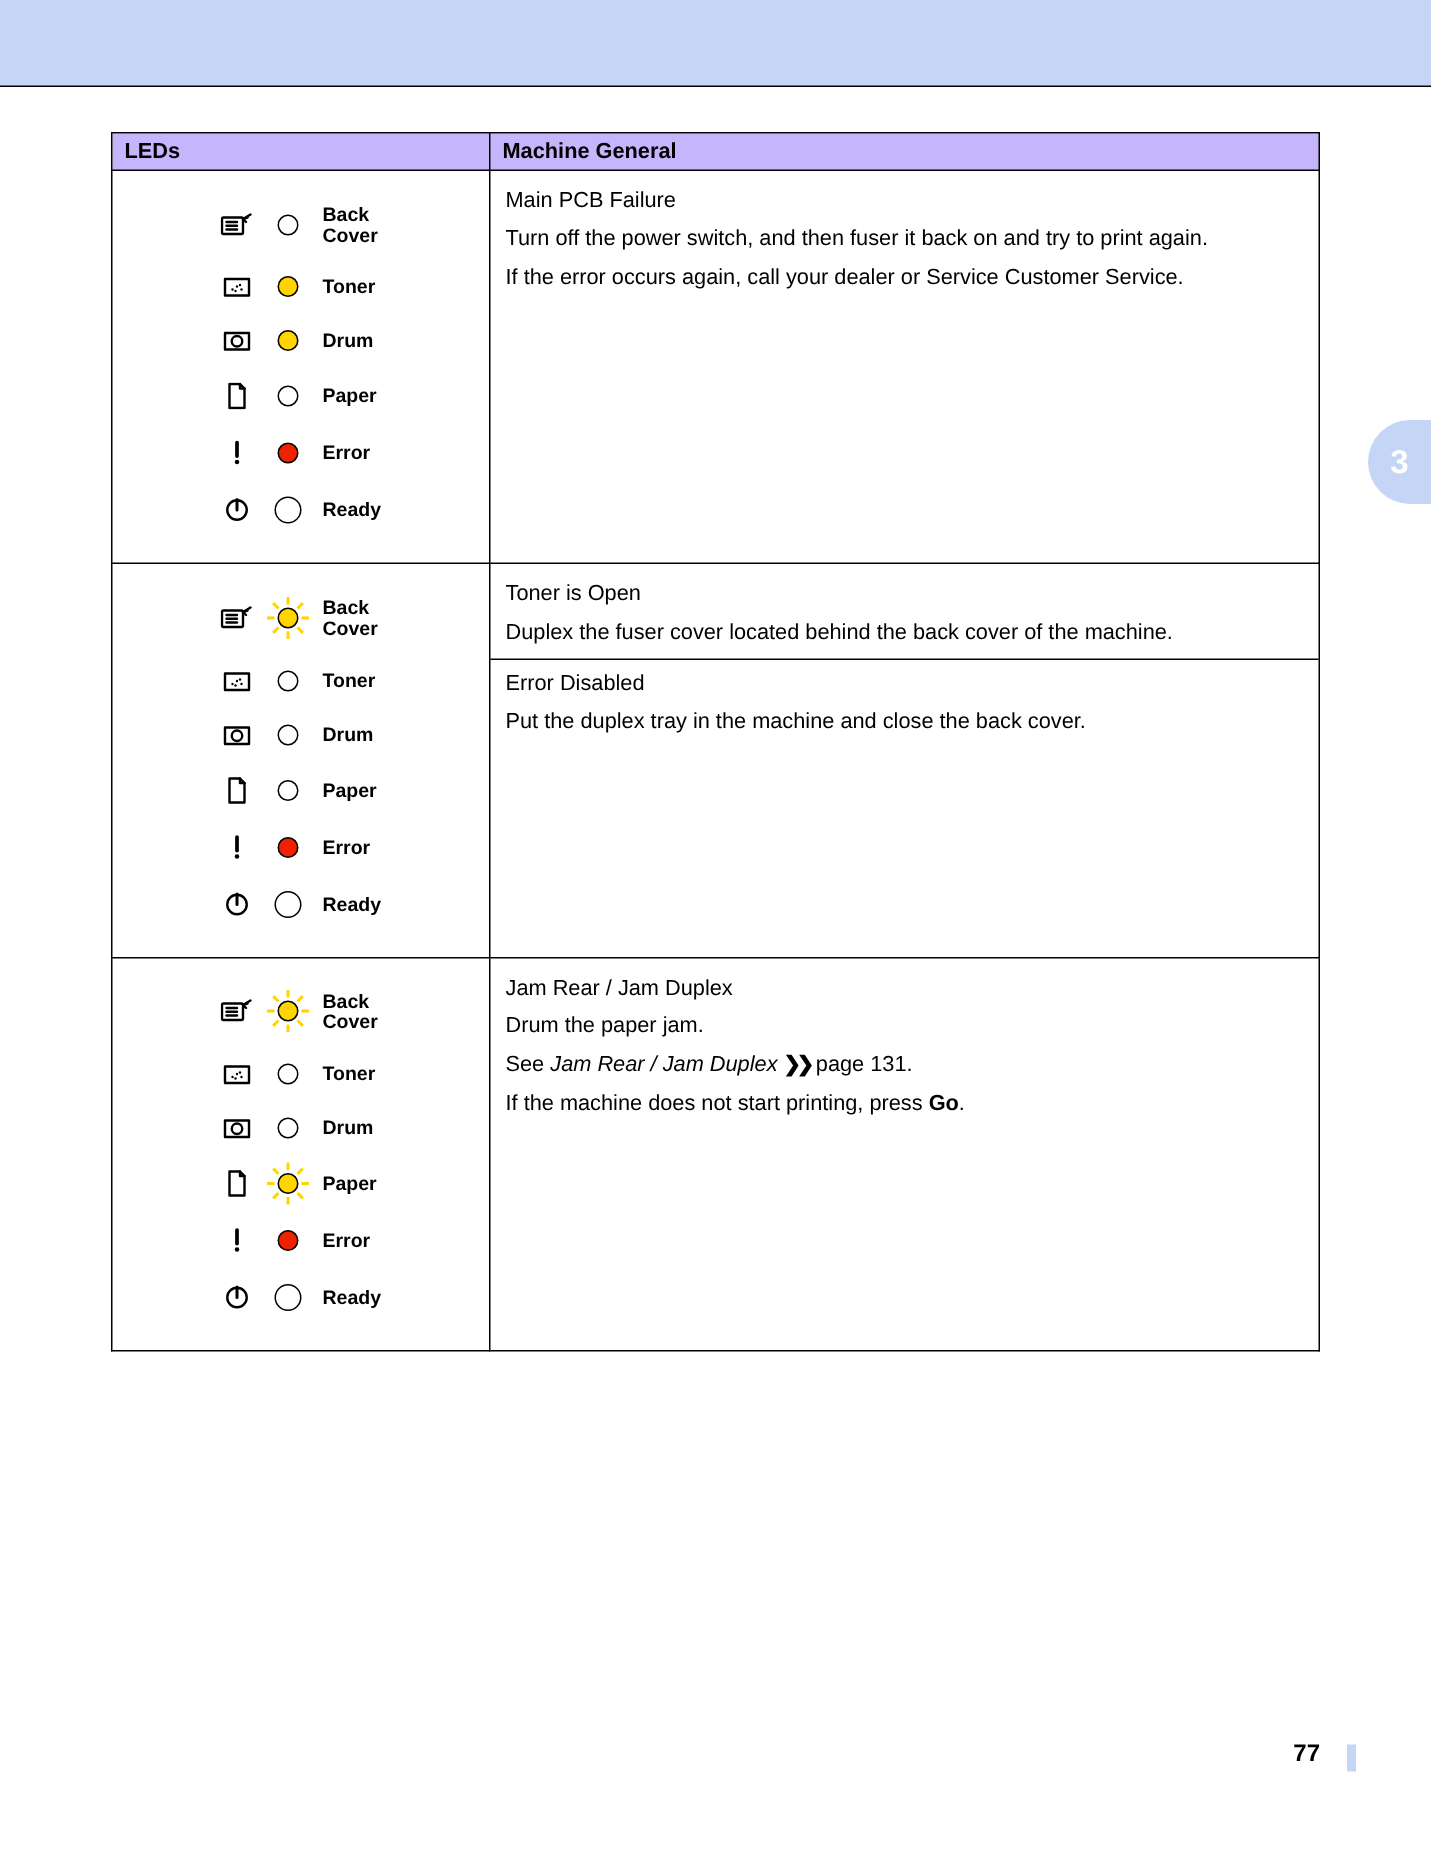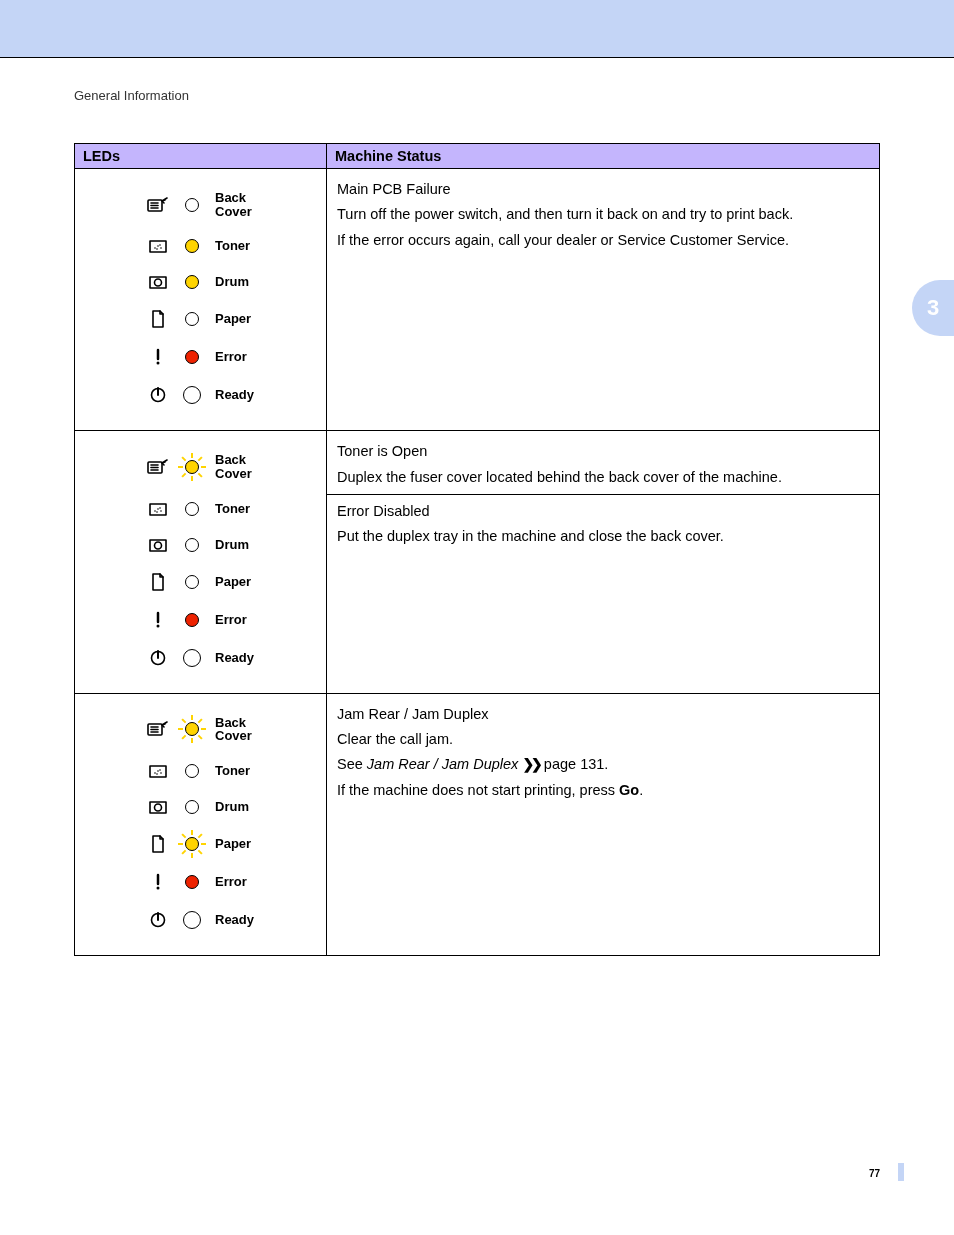--- a/index.html
+++ b/index.html
@@ -96,48 +96,47 @@
     position:absolute; left:50%; top:50%;
     width:5px; height:2px; background:#ffd400;
     transform-origin: -9px 50%;
   }
   .chev { font-family: Arial; font-weight:bold; letter-spacing:-3px; font-size:14px;}
   .page-num {
     position: absolute;
     bottom: 56px;
     right: 74px;
     font-weight: bold;
-    font-size: 10px;
+    font-size: 16px;
   }
   .page-bar {
     position: absolute;
     bottom: 54px;
     right: 50px;
     width: 6px;
     height: 18px;
     background: #c4d5f6;
   }
   .ital { font-style: italic; }
 </style>
 </head>
 <body>
 
 <div class="top-bar"></div>
 <div class="chapter-tab">
   <span>3</span>
 </div>
 
 <div class="content">
-  <div class="section-title">General Information</div>
 
   <table class="led-table">
     <thead>
       <tr>
         <th class="led-cell">LEDs</th>
-        <th>Machine Status</th>
+        <th>Machine General</th>
       </tr>
     </thead>
     <tbody id="tbody">
         <tr>
           <td class="led-cell">
             <div class="led-list">
               <div class="led-row">
       <span class="icon-slot">
                   <svg width="22" height="16" viewBox="0 0 22 16">
                     <rect x="1" y="3" width="14" height="11" rx="1" stroke="#000" stroke-width="1.6" fill="none" stroke-linecap="round" stroke-linejoin="round"></rect>
@@ -213,21 +212,21 @@
                 </span>
       <div class="led-slot">
                   <span class="led big"></span>
                 </div>
       <div class="label-slot">Ready</div>
     </div>
             </div>
           </td>
                   <td class="status-cell">
             <div class="status-title">Main PCB Failure</div>
-            <div>Turn off the power switch, and then turn it back on and try to print back.</div>
+            <div>Turn off the power switch, and then fuser it back on and try to print again.</div>
             <div>If the error occurs again, call your dealer or Service Customer Service.</div>
           </td>
         </tr>
         <tr>
           <td class="led-cell">
             <div class="led-list">
               <div class="led-row">
       <span class="icon-slot">
                   <svg width="22" height="16" viewBox="0 0 22 16">
                     <rect x="1" y="3" width="14" height="11" rx="1" stroke="#000" stroke-width="1.6" fill="none" stroke-linecap="round" stroke-linejoin="round"></rect>
@@ -419,21 +418,21 @@
                 </span>
       <div class="led-slot">
                   <span class="led big"></span>
                 </div>
       <div class="label-slot">Ready</div>
     </div>
             </div>
           </td>
                   <td class="status-cell">
             <div class="status-title">Jam Rear / Jam Duplex</div>
-            <div>Clear the call jam.</div>
+            <div>Drum the paper jam.</div>
             <div>See <span class="ital">Jam Rear / Jam Duplex</span> <span class="chev">❯❯</span> page 131.</div>
             <div>If the machine does not start printing, press <b>Go</b>.</div>
           </td>
         </tr>
       </tbody>
   </table>
 </div>
 
 <div class="page-num">77</div>
 <div class="page-bar"></div>

